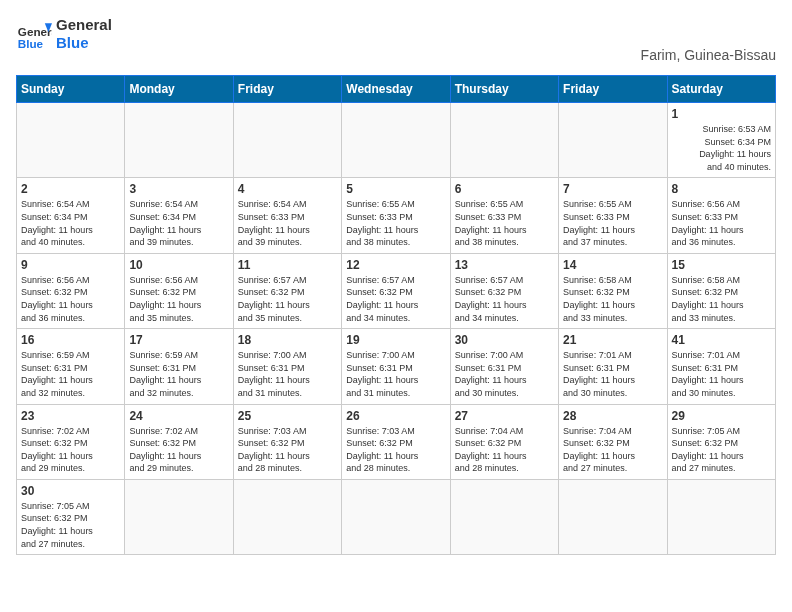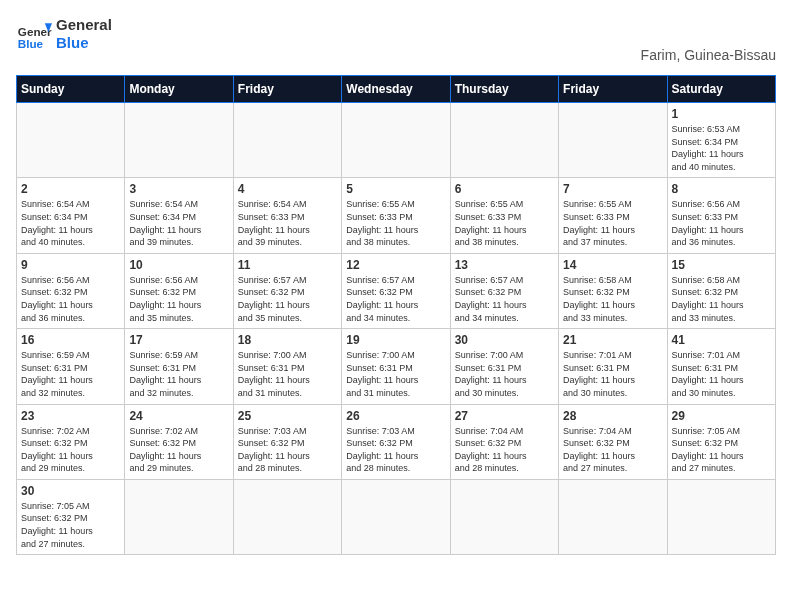--- a/index.html
+++ b/index.html
@@ -37,21 +37,21 @@
       font-size: 14px;
       color: #555;
       margin-top: 31px;
     }
     .calendar {
       width: 100%;
       border-collapse: collapse;
       border: 1px solid #ccc;
     }
     .calendar th {
-      background: #0f172a;
+      background: #0369a1;
       color: #fff;
       font-size: 12px;
       font-weight: bold;
       padding: 6px 4px;
       text-align: left;
       border: 1px solid #1a73e8;
     }
     .calendar td {
       vertical-align: top;
       border: 1px solid #ccc;
@@ -116,21 +116,21 @@
   <tbody id="calendar-body">
   <tr>
         <td class="empty"></td>
         <td class="empty"></td>
         <td class="empty"></td>
         <td class="empty"></td>
         <td class="empty"></td>
         <td class="empty"></td>
         <td>
           <span class="day-number">1</span>
-          <div class="day-info" style="white-space: pre-line;">Sunrise: 6:53 AM
+          <div class="day-info" style="white-space: pre-line; text-align: right;">Sunrise: 6:53 AM
 Sunset: 6:34 PM
 Daylight: 11 hours
 and 40 minutes.</div>
         </td>
       </tr>
       <tr>
         <td>
           <span class="day-number">2</span>
           <div class="day-info" style="white-space: pre-line;">Sunrise: 6:54 AM
 Sunset: 6:34 PM

